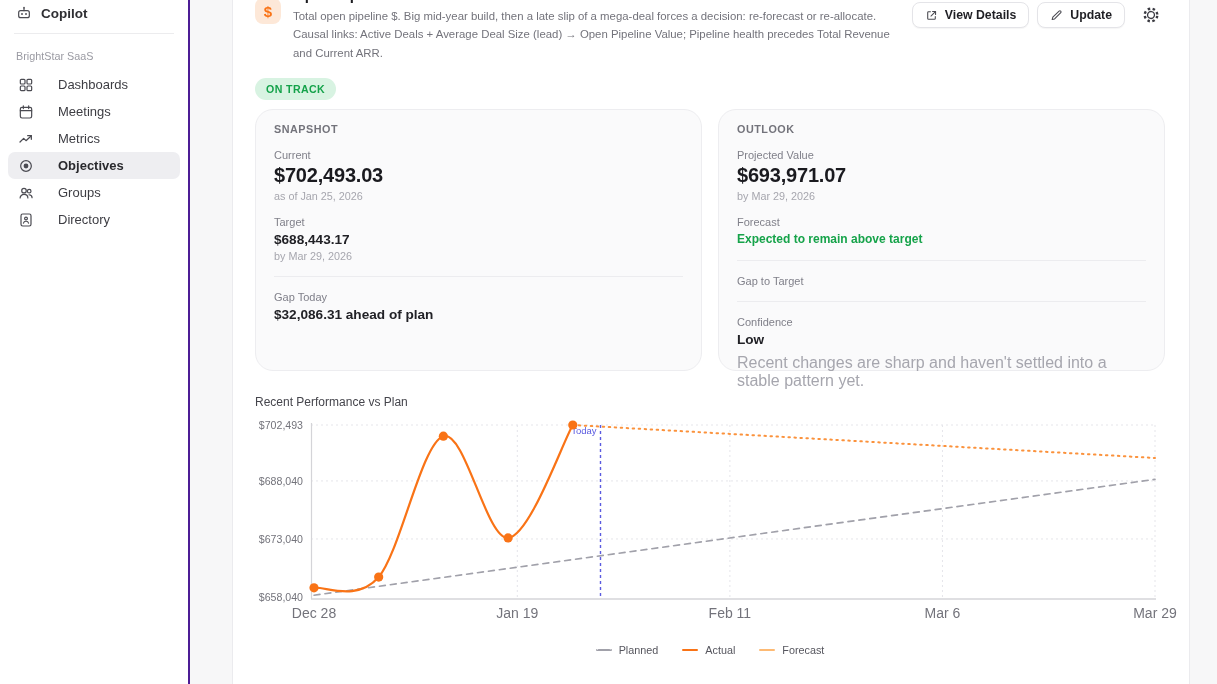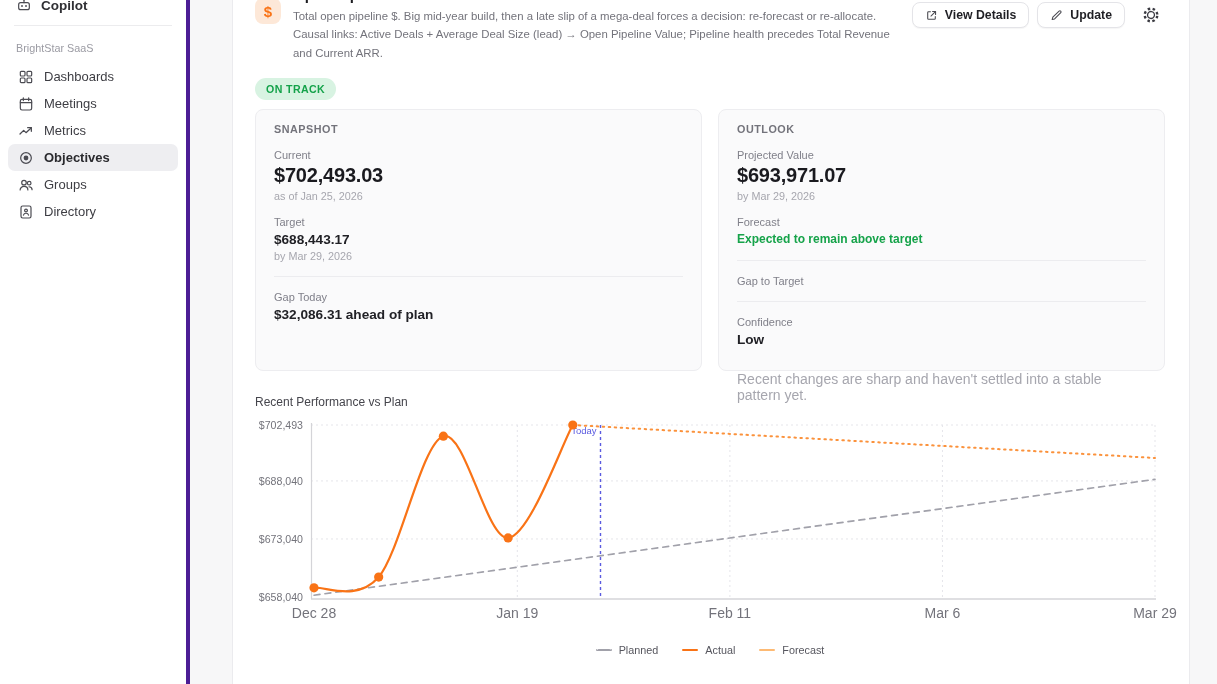--- a/index.html
+++ b/index.html
@@ -1,27 +1,27 @@
 <!DOCTYPE html>
 <html><head>
 <meta charset="utf-8">
 <style>
   html,body{margin:0;padding:0;width:1217px;height:684px;overflow:hidden;background:#f7f7f8;
     font-family:"Liberation Sans",sans-serif;color:#1c1c20;}
   *{box-sizing:border-box}
   .app{display:flex;width:100%;height:100%}
 
   
-  .sidebar{width:190px;min-width:190px;background:#ffffff;border-right:4px solid #4c1d95;padding-top:0}
+  .sidebar{width:190px;min-width:190px;background:#ffffff;border-right:2px solid #4c1d95;padding-top:8px}
   .copilot{display:flex;align-items:center;gap:9px;margin:-7px 10px 0 14px;padding:4px 2px;
     font-size:13.5px;font-weight:700;color:#2f2f33}
   .copilot svg{width:16px;height:16px}
   .side-divider{height:1px;background:#ececee;margin:8px 14px 0 14px}
   .section-label{font-size:10.8px;color:#9b9ba3;margin:16px 0 9px 16px}
-  .nav-item{display:flex;align-items:center;gap:10px;height:27px;margin:0 8px;padding:0 10px;
+  .nav-item{display:flex;align-items:center;gap:24px;height:27px;margin:0 8px;padding:0 10px;
     border-radius:7px;font-size:13px;font-weight:500;color:#3d3d43;cursor:pointer}
   .nav-item.active{background:#eeeef1;font-weight:700;color:#2a2a2e}
   .nav-ic{display:flex;width:16px;height:16px;color:#4b4b52;flex:none}
   .nav-ic svg{width:16px;height:16px}
 
   
   .main{flex:1;position:relative;background:#f7f7f8}
   .panel{position:absolute;left:42px;right:27px;top:0;bottom:0;background:#fff;
     border-left:1px solid #ebebee;border-right:1px solid #ebebee;padding:0 24px 0 22px}
 
@@ -37,29 +37,29 @@
     box-shadow:0 1px 1px rgba(0,0,0,.04);cursor:pointer;font-family:inherit;white-space:nowrap}
   .btn svg{width:13px;height:13px}
   .gear-btn{width:28px;height:26px;display:flex;align-items:center;justify-content:center;color:#3a3a41;
     margin-left:4px;cursor:pointer;background:none;border:none;padding:0}
   .gear-btn svg{width:18px;height:18px}
 
   .badge{display:inline-block;margin-top:16px;background:#d8f3e2;color:#14a24a;font-size:10.6px;
     font-weight:700;letter-spacing:.4px;padding:5px 11px;border-radius:999px}
 
   .cards{display:flex;gap:16px;margin-top:9px}
-  .card{flex:1;background:#fafafb;border:1px solid #ededf0;border-radius:8px;padding:13px 18px 0;height:262px}
+  .card{flex:1;background:#fafafb;border:1px solid #ededf0;border-radius:18px;padding:13px 18px 0;height:262px}
   .card-title{font-size:10.8px;font-weight:700;letter-spacing:.5px;color:#73737b}
   .f-label{font-size:11px;color:#80808a;margin-top:14px}
   .f-big{font-size:20px;font-weight:800;color:#1a1a1f;letter-spacing:-.2px;margin-top:3px}
   .f-sub{font-size:10.8px;color:#a6a6ae;margin-top:3px}
   .f-val{font-size:13.6px;font-weight:700;color:#212126;margin-top:4px}
   .f-val.green{color:#16a34a;font-size:12px}
   .card-divider{height:1px;background:#ececef;margin:14px 0 0}
-  .f-note{font-size:14px;color:#a6a6ae;margin-top:24px}
+  .f-note{font-size:16px;color:#a6a6ae;margin-top:7px}
 
   .chart-title{margin-top:24px;font-size:12px;color:#45454c;font-weight:500}
   .chart-wrap{position:relative;margin-top:8px;height:201px}
   .plot-svg{position:absolute;left:56px;top:0;overflow:visible}
   .y-tick{position:absolute;left:0;width:48px;text-align:right;font-size:10.6px;color:#73737b}
   .x-tick{position:absolute;top:188px;transform:translateX(-50%);font-size:14px;color:#73737b;white-space:nowrap}
   .legend{display:flex;justify-content:center;gap:24px;margin-top:26px;align-items:center}
   .legend-item{display:flex;align-items:center;gap:7px;font-size:10.8px;color:#56565e}
   .sw{width:16px;height:0;border-top-width:2.4px;border-top-style:solid;border-radius:2px}
   .summary{margin-top:26px;font-size:12px;color:#53535b}

